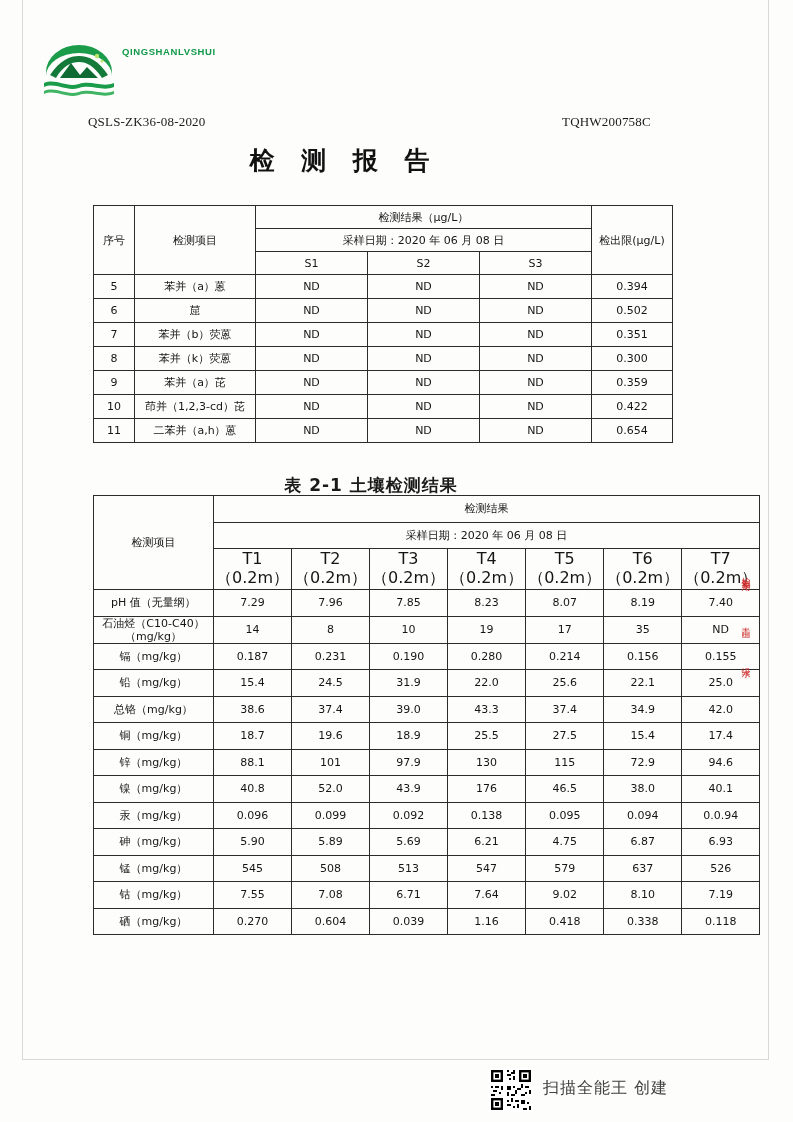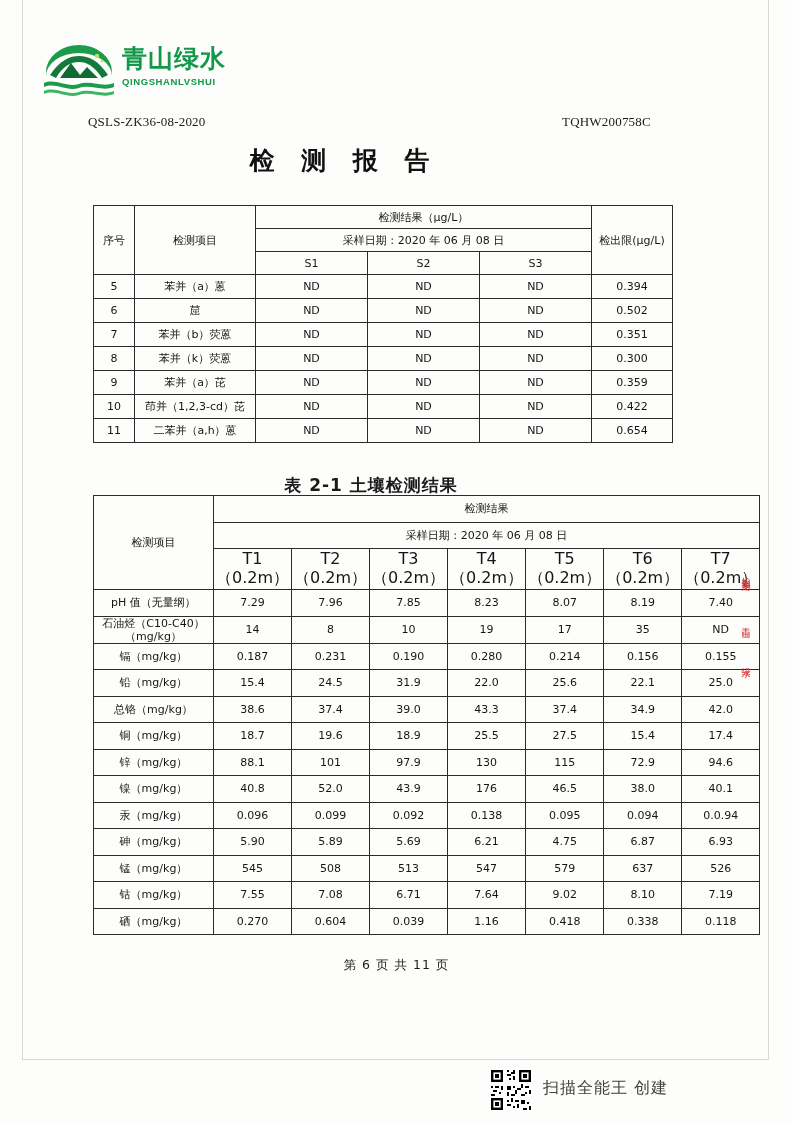--- a/index.html
+++ b/index.html
@@ -222,21 +222,20 @@
     <svg class="logo-mark" viewBox="0 0 78 58">
       <path d="M6 30 A33 27 0 0 1 72 30 L72 34 A33 23 0 0 0 6 34 Z" fill="#1b9c4b"></path>
       <path d="M10 33 C20 18 30 14 39 14 C49 14 59 19 68 33 L62 36 C54 24 47 20 39 20 C31 20 23 24 16 36 Z" fill="#147a3a"></path>
       <path d="M20 36 L31 21 L40 33 L47 25 L58 36 Z" fill="#0f6b32"></path>
       <circle cx="57" cy="14" r="2.2" fill="#b9e36b"></circle>
       <circle cx="62" cy="19" r="1.5" fill="#b9e36b"></circle>
       <path d="M4 41 C16 36 26 46 39 42 C52 38 62 46 74 41 L74 45 C62 50 52 42 39 46 C26 50 16 40 4 45 Z" fill="#1b9c4b"></path>
       <path d="M4 49 C16 44 26 54 39 50 C52 46 62 54 74 49 L74 52 C62 57 52 49 39 53 C26 57 16 47 4 52 Z" fill="#3fb563"></path>
     </svg>
     <div class="logo-text">
-      <div class="logo-cn">青山绿水</div>
       <div class="logo-en">QINGSHANLVSHUI</div>
     </div>
   </div>
 
   <div class="doc-code">QSLS-ZK36-08-2020</div>
   <div class="report-no">TQHW200758C</div>
 
   <div class="main-title">检 测 报 告</div>
 
   <div class="tbl1-wrap">
@@ -475,21 +474,20 @@
           <td>0.118</td>
         </tr>
       </tbody>
     </table>
   </div>
 
   <div class="side-mark m1">检测专用</div>
   <div class="side-mark m2">青山</div>
   <div class="side-mark m3">绿水</div>
 
-  <div class="page-footer">第 6 页  共 11 页</div>
 
   <div class="wm">
     <svg class="qr" viewBox="0 0 22 22">
       <rect x="0" y="0" width="22" height="22" fill="#ffffff"></rect>
       <g fill="#000000">
         <rect x="1" y="1" width="6" height="6"></rect>
           <rect x="2.2" y="2.2" width="3.6" height="3.6" fill="#ffffff"></rect>
           <rect x="3" y="3" width="2" height="2"></rect>
         <rect x="15" y="1" width="6" height="6"></rect>
           <rect x="16.2" y="2.2" width="3.6" height="3.6" fill="#ffffff"></rect>

